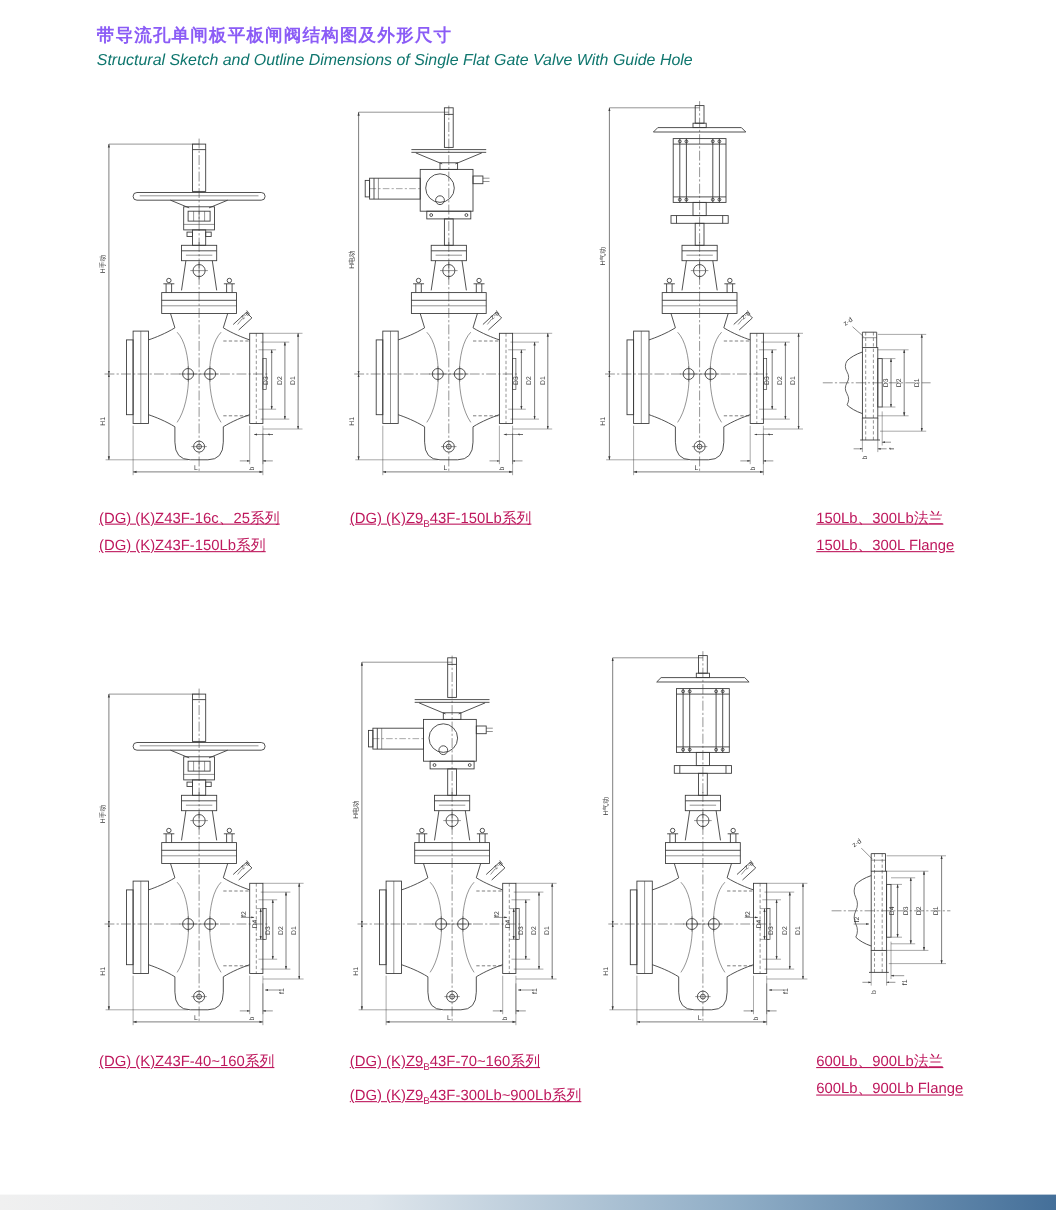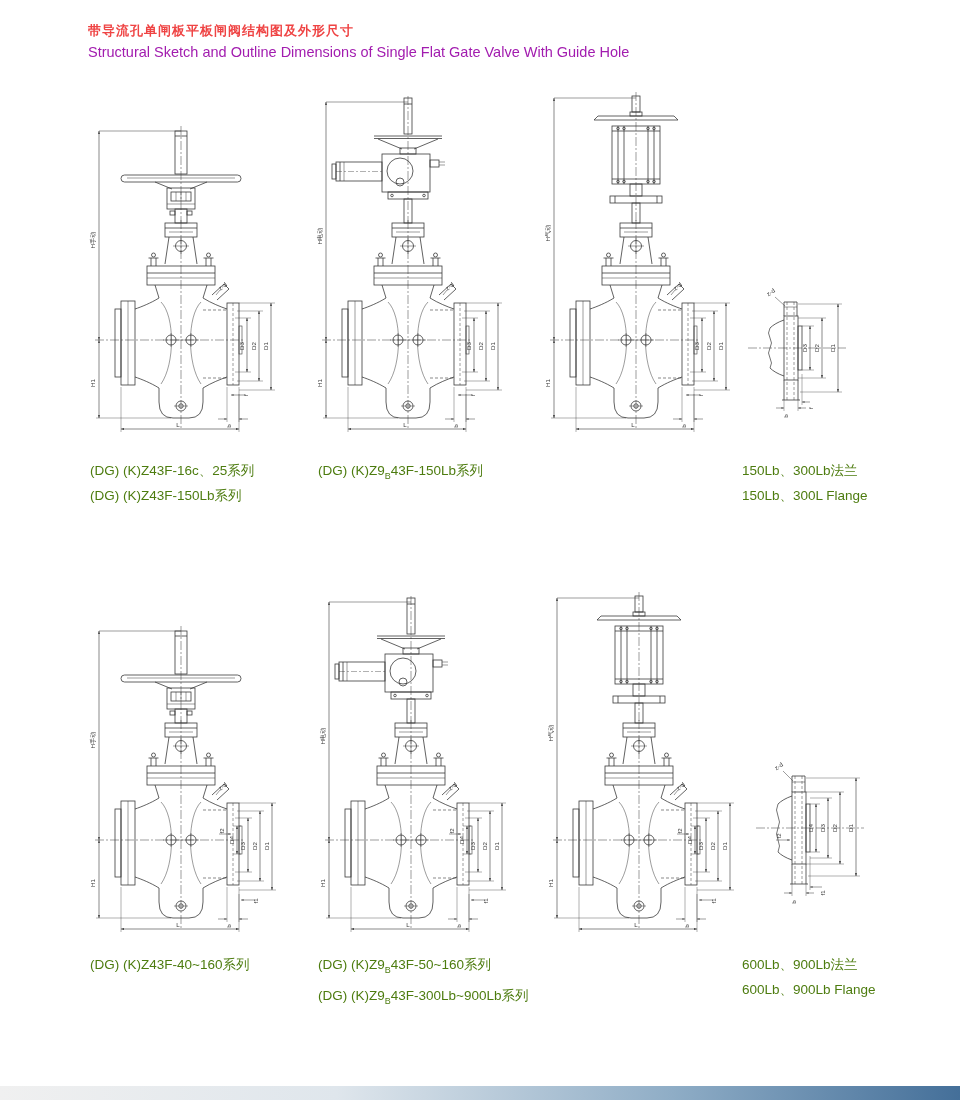--- a/index.html
+++ b/index.html
@@ -3,33 +3,33 @@
 <meta charset="utf-8">
 <style>
   html,body{margin:0;padding:0;}
   body{
     width:960px;height:1100px;position:relative;background:#ffffff;
     font-family:"Liberation Sans","DejaVu Sans",sans-serif;
     overflow:hidden;
   }
   .header{position:absolute;left:88px;top:22px;}
   .header h1{
-    margin:0;font-size:13px;font-weight:bold;color:#ef4444;letter-spacing:1px;
+    margin:0;font-size:16px;font-weight:bold;color:#8b5cf6;letter-spacing:1px;
   }
   .header .subtitle{
-    margin-top:4px;font-size:14.5px;color:#a21caf;font-weight:400;
+    margin-top:4px;font-size:14.5px;color:#0f766e;font-weight:400;font-style:italic;
   }
   .diagram{position:absolute;}
   svg{overflow:visible;}
   svg text{
     font-family:"Liberation Sans","DejaVu Sans",sans-serif;
     fill:#3a3a3a;stroke:none;font-size:6.5px;
   }
   svg text.dimlab{font-size:6.2px;}
-  .cap{position:absolute;color:#4d7c0f;font-size:13.5px;line-height:25px;}
+  .cap{position:absolute;color:#be185d;font-size:13.5px;line-height:25px;text-decoration:underline;}
   .cap sub{font-size:9px;}
   .footer-bar{
     position:absolute;left:0;top:1086px;width:960px;height:14px;
     background:linear-gradient(to right,#f0f0f0 0%,#dfe6ec 35%,#8fadc6 70%,#446f99 100%);
   }
 </style>
 </head>
 <body>
 
 <div class="header">
@@ -378,21 +378,21 @@
 </svg>
 
 <svg class="diagram" style="left:752px;top:756px" width="130" height="172" viewBox="0 0 130 172">
   <use href="#flangeB"></use>
 </svg>
 
 <div class="cap" style="left:90px;top:952px">
   <div>(DG) (K)Z43F-40~160系列</div>
 </div>
 <div class="cap" style="left:318px;top:952px">
-  <div><span>(DG) (K)Z9</span><sub>B</sub><span>43F-50~160系列</span></div>
+  <div><span>(DG) (K)Z9</span><sub>B</sub><span>43F-70~160系列</span></div>
   <div><span>(DG) (K)Z9</span><sub>B</sub><span>43F-300Lb~900Lb系列</span></div>
 </div>
 <div class="cap" style="left:546px;top:952px">
 </div>
 <div class="cap" style="left:742px;top:952px">
   <div>600Lb、900Lb法兰</div>
   <div>600Lb、900Lb Flange</div>
 </div>
 
 <div class="footer-bar"></div>

